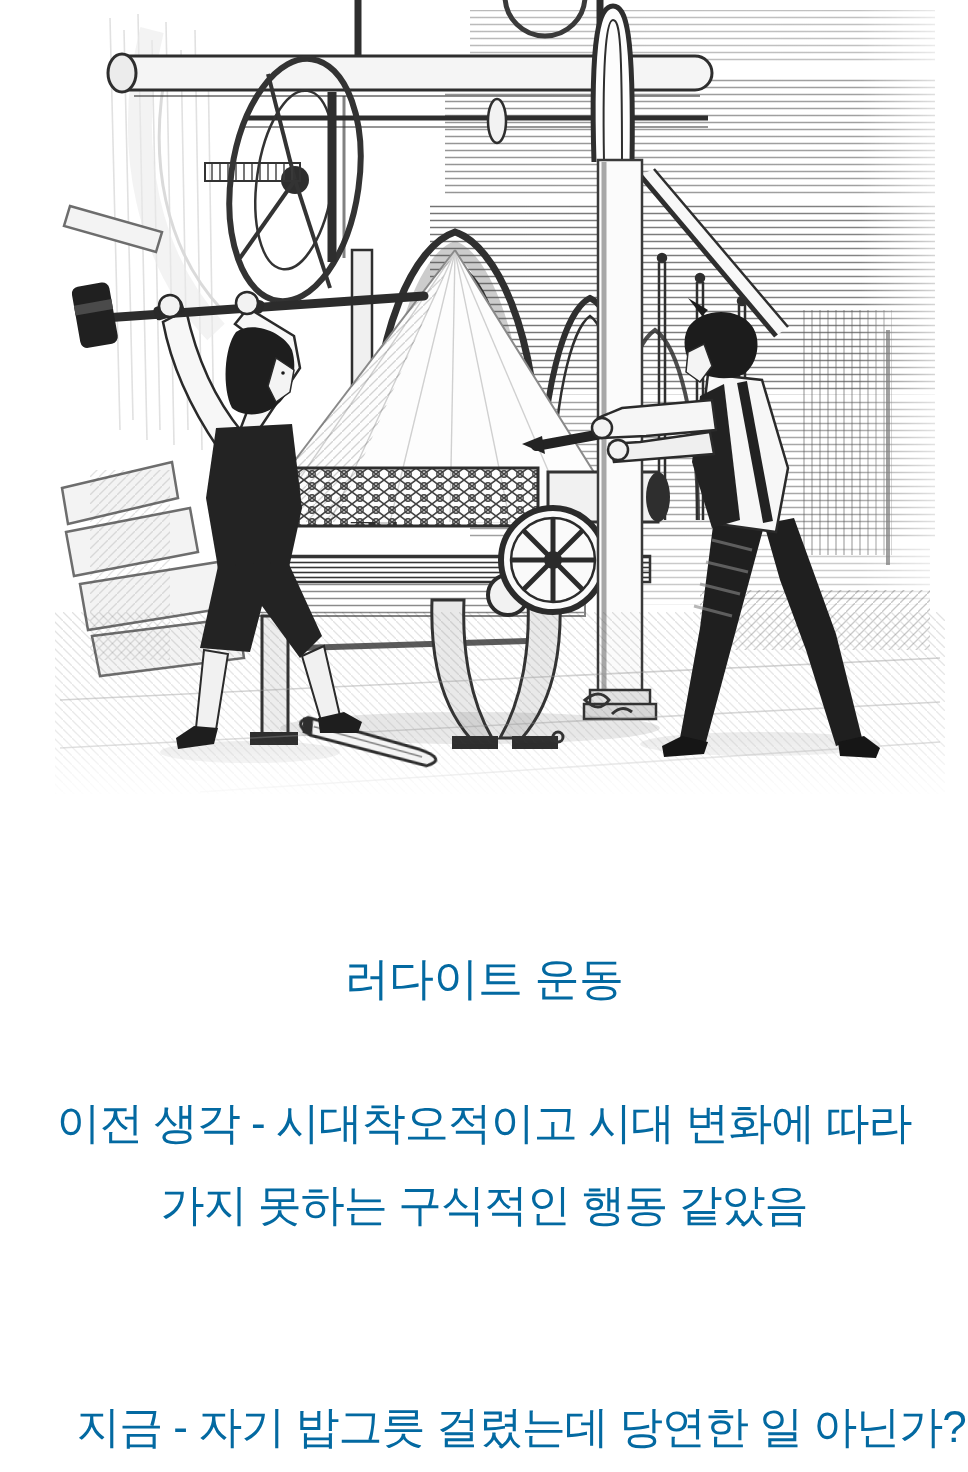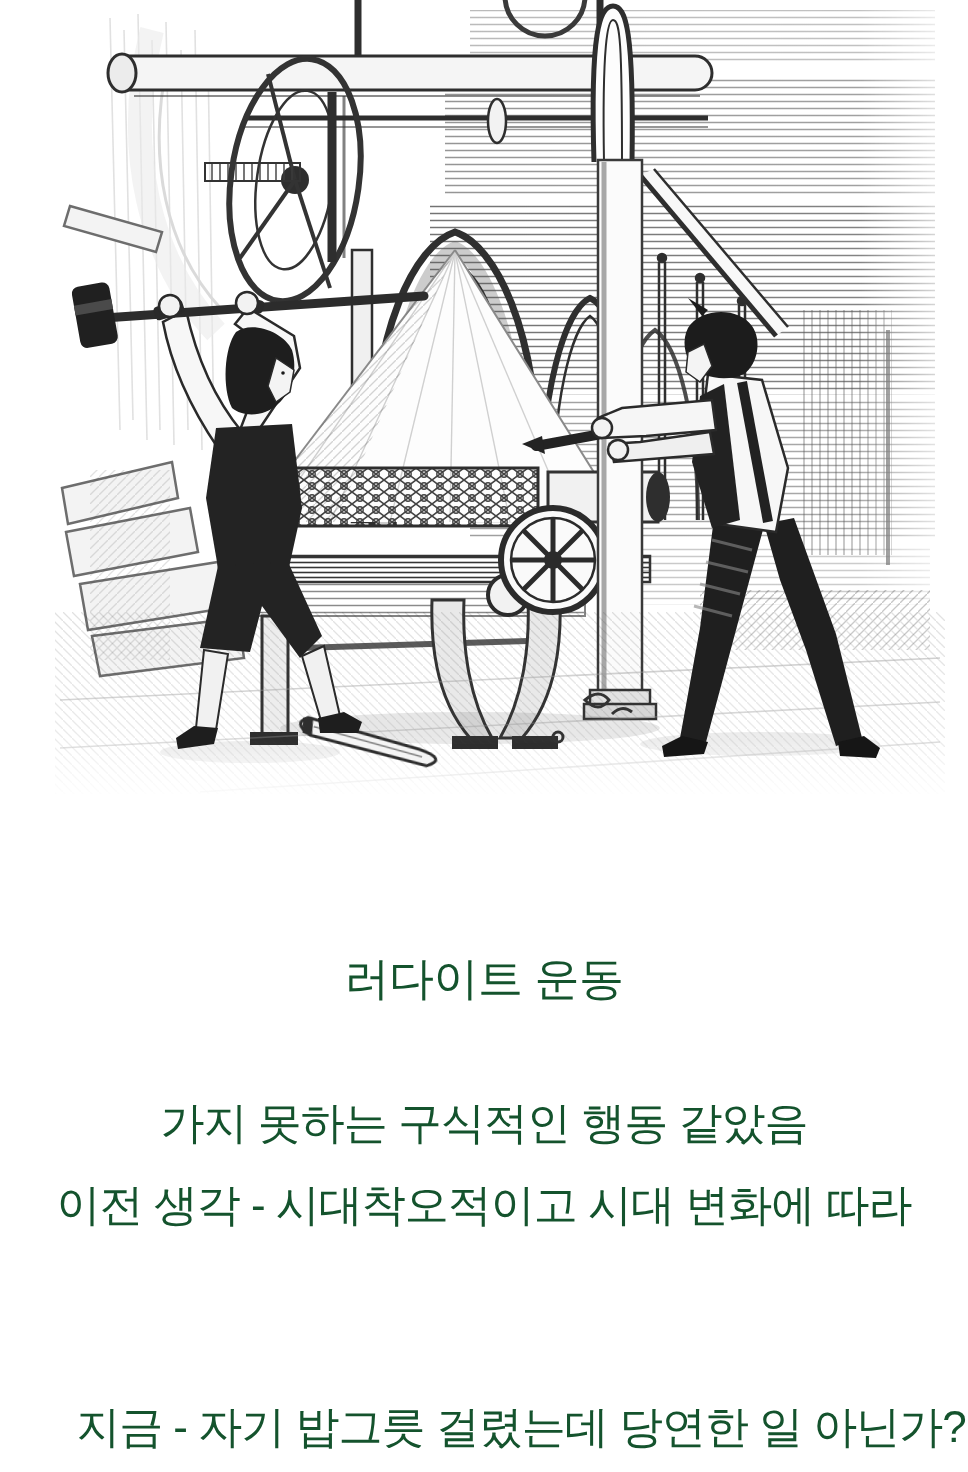--- a/index.html
+++ b/index.html
@@ -1,18 +1,18 @@
 <!DOCTYPE html>
 <html><head>
 <meta charset="utf-8">
 <style>
   html,body{margin:0;padding:0;background:#ffffff;}
   .page{
     position:relative;width:968px;height:1472px;background:#ffffff;overflow:hidden;
-    font-family:"Liberation Sans","DejaVu Sans",sans-serif;color:#14532d;
+    font-family:"Liberation Sans","DejaVu Sans",sans-serif;color:#0369a1;
   }
   .figure{position:absolute;top:0;left:0;width:968px;height:800px;}
   .figure svg{display:block;width:968px;height:800px;}
   .caption{position:absolute;left:0;width:968px;text-align:center;white-space:nowrap;}
   .caption-title{top:952px;font-size:45px;line-height:54px;letter-spacing:-0.5px;}
   .caption-body{top:1082px;font-size:44px;line-height:82px;letter-spacing:-1px;}
   .caption-footer{top:1398px;font-size:44px;line-height:58px;letter-spacing:-1px;padding-left:37px;}
 </style>
 </head>
 <body>
@@ -274,19 +274,19 @@
       <path d="M204 650 L 228 654 L 216 730 L 196 728 Z" fill="#f1f1f1" stroke="#2a2a2a" stroke-width="2"></path>
       <path d="M318 718 L 344 712 L 362 722 L 358 733 L 320 733 Z" fill="#1e1e1e"></path>
       <path d="M194 726 L 218 728 L 214 744 L 178 749 L 176 738 Z" fill="#1e1e1e"></path>
     </g>
   </svg>
   </div>
 
   <div class="caption caption-title">러다이트 운동</div>
 
   <div class="caption caption-body">
+    <div>이전 생각 - 시대착오적이고 시대 변화에 따라</div>
     <div>가지 못하는 구식적인 행동 같았음</div>
-    <div>이전 생각 - 시대착오적이고 시대 변화에 따라</div>
   </div>
 
   <div class="caption caption-footer">지금 - 자기 밥그릇 걸렸는데 당연한 일 아닌가?</div>
 
 </div>
 
 </body></html>

